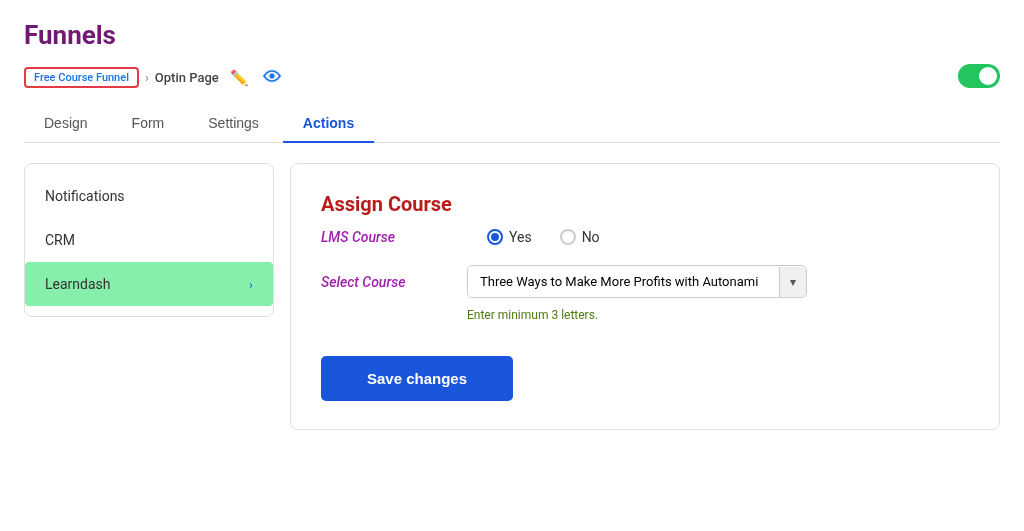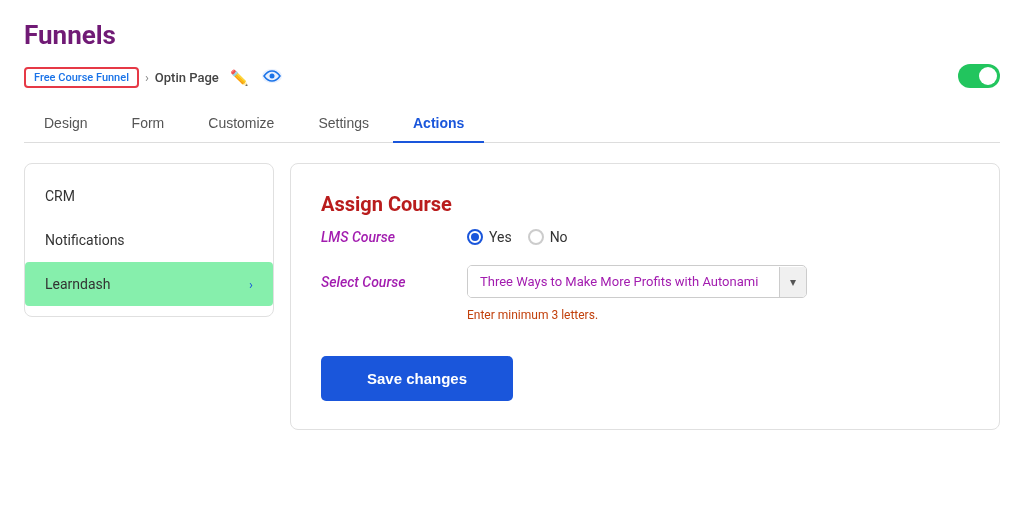--- a/index.html
+++ b/index.html
@@ -157,21 +157,22 @@
     .field-label {
       width: 130px;
       font-size: 14px;
       color: #a21caf;
       font-weight: 500;
       font-style: italic;
     }
     .radio-group {
       display: flex;
       align-items: center;
-      gap: 16px;
+      gap: 28px;
+      margin-left: 20px;
     }
     .radio-option {
       display: flex;
       align-items: center;
       gap: 6px;
       cursor: pointer;
       font-size: 14px;
     }
     .radio-circle {
       width: 16px;
@@ -197,34 +198,34 @@
       align-items: center;
       border: 1px solid #ccc;
       border-radius: 5px;
       overflow: hidden;
       min-width: 340px;
     }
     .select-value {
       flex: 1;
       padding: 8px 12px;
       font-size: 13px;
-      color: #a21caf;
+      color: #000000;
       background: #fff;
     }
     .select-arrow {
       padding: 8px 10px;
       background: #f0f0f0;
       border-left: 1px solid #ccc;
       color: #555;
       font-size: 12px;
       cursor: pointer;
     }
     .hint-text {
       font-size: 12px;
-      color: #c2410c;
+      color: #4d7c0f;
       margin-left: 146px;
       margin-top: -10px;
       margin-bottom: 20px;
     }
     .save-btn {
       background: #1a56db;
       color: #fff;
       border: none;
       border-radius: 5px;
       padding: 14px 46px;
@@ -264,33 +265,32 @@
       </button>
     </div>
     <div class="toggle-wrapper">
       <div class="toggle"></div>
     </div>
   </div>
 
   <div class="tabs-row">
     <button class="tab">Design</button>
     <button class="tab">Form</button>
-    <button class="tab">Customize</button>
     <button class="tab">Settings</button>
     <button class="tab active">Actions</button>
   </div>
 
   <div class="content-area">
 
     <div class="sidebar-panel">
       <div class="sidebar-item">
+        <span>Notifications</span>
+      </div>
+      <div class="sidebar-item">
         <span>CRM</span>
-      </div>
-      <div class="sidebar-item">
-        <span>Notifications</span>
       </div>
       <div class="sidebar-item active">
         <span>Learndash</span>
         <span class="chevron">›</span>
       </div>
     </div>
 
     <div class="main-panel">
       <h2 class="panel-title">Assign Course</h2>
 

